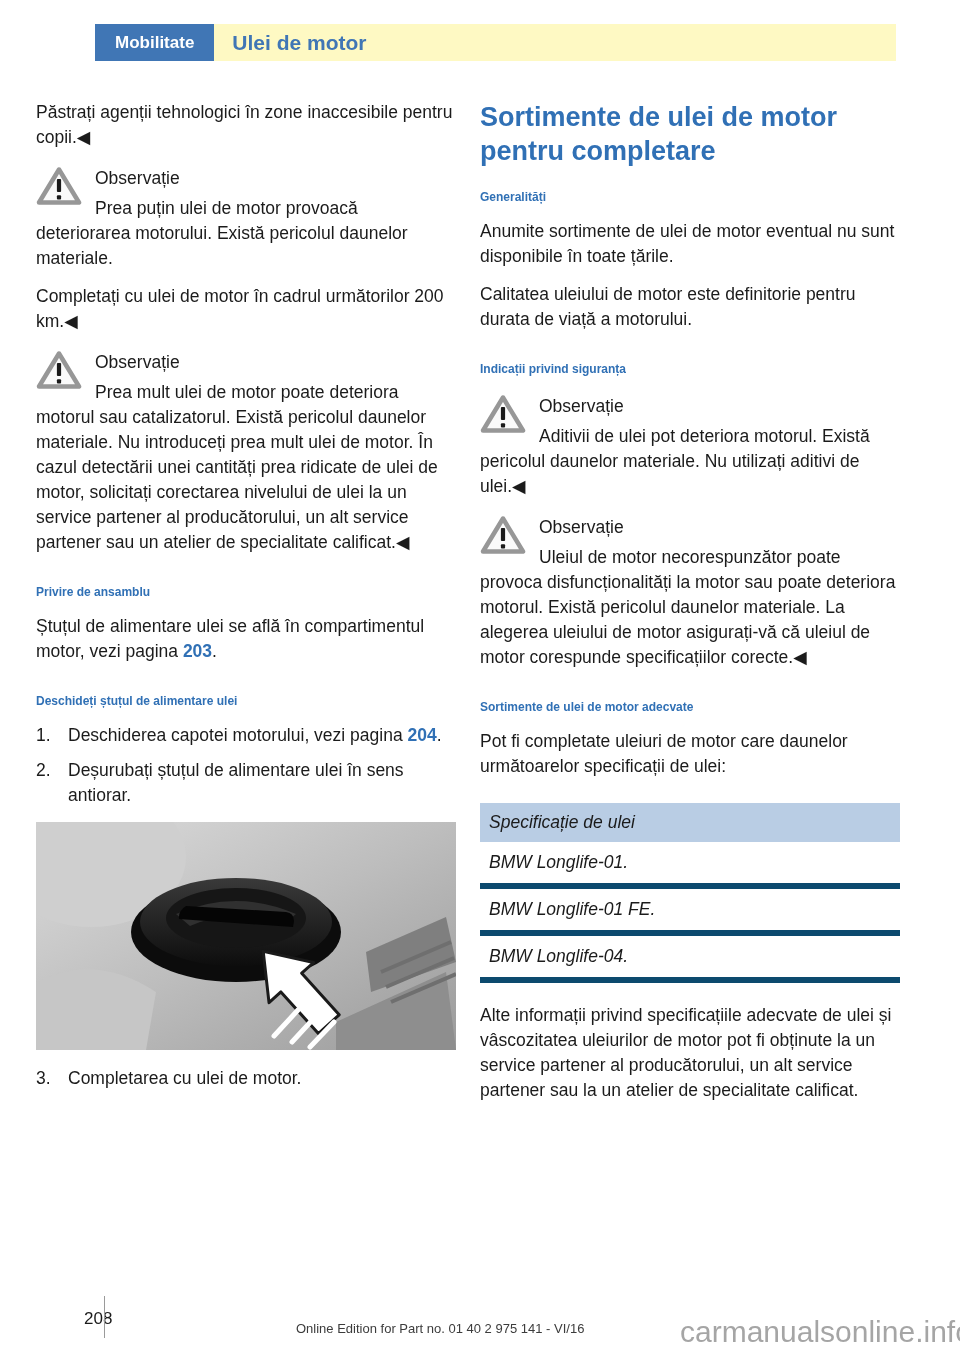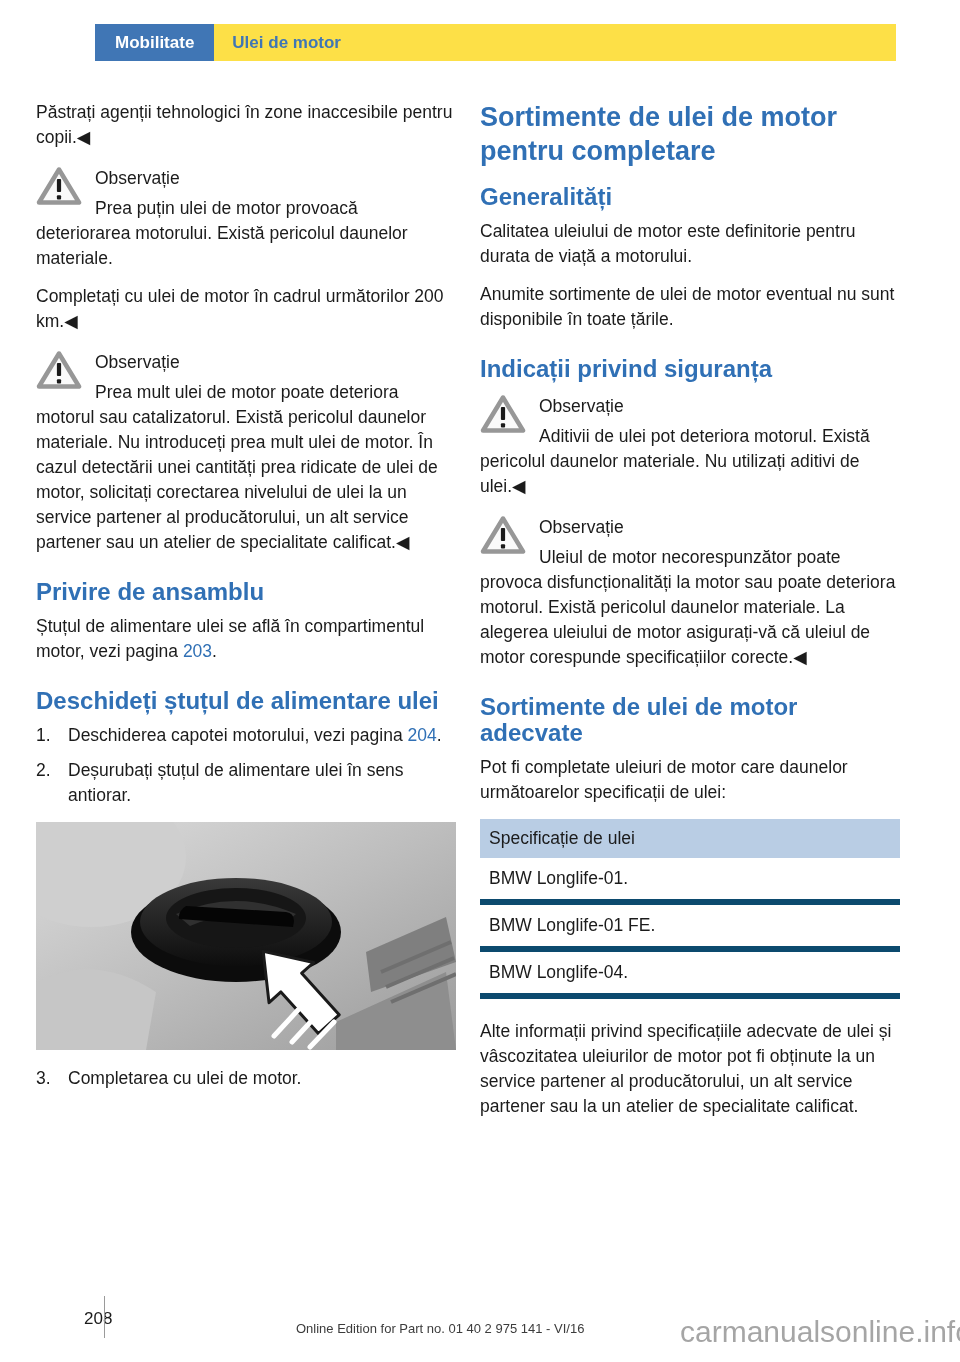--- a/index.html
+++ b/index.html
@@ -1,47 +1,47 @@
 <!DOCTYPE html>
 <html><head>
 <meta charset="utf-8">
 <style>
   * { margin:0; padding:0; box-sizing:border-box; }
   html,body { background:#ffffff; }
   body { font-family:"Liberation Sans", sans-serif; color:#1b1b1b; }
   .page { position:relative; width:960px; height:1362px; background:#fff; overflow:hidden; }
 
   
-  .header { position:absolute; left:95px; top:24px; width:801px; height:37px; display:flex; background:#fde047; }
+  .header { position:absolute; left:95px; top:24px; width:801px; height:37px; display:flex; background:#fef9c3; }
   .tab-active { background:#4076b5; color:#fff; font-weight:bold; font-size:17px; padding:0 20px; display:flex; align-items:center; }
-  .tab-section { color:#4076b5; font-weight:bold; font-size:17px; padding:0 18px; display:flex; align-items:center; }
+  .tab-section { color:#4076b5; font-weight:bold; font-size:21px; padding:0 18px; display:flex; align-items:center; }
 
   
   .columns { position:absolute; left:36px; top:100px; width:864px; display:flex; gap:24px; font-size:17.5px; line-height:25px; }
   .col { width:420px; flex:none; }
 
   p.para { margin-bottom:13px; }
 
   .note { margin:4px 0 13px 0; }
   .note .icon { float:left; width:46px; height:40px; margin:3px 13px 6px 0; }
   .note .ntitle { padding-top:3px; margin-bottom:5px; }
   .note::after { content:""; display:block; clear:both; }
 
   h1.main { color:#3070b5; font-size:27px; line-height:34px; font-weight:bold; margin:0 0 16px 0; }
-  h2.sub { color:#3070b5; font-size:24px; line-height:26px; font-weight:bold; margin:24px 0 9px 0; }
+  h2.sub { color:#3070b5; font-size:12px; line-height:26px; font-weight:bold; margin:24px 0 9px 0; }
   h2.first { margin-top:4px; }
-  .link { color:#3070b5; text-decoration:none; cursor:pointer; }
+  .link { color:#3070b5; text-decoration:none; cursor:pointer;font-weight:bold; }
 
   .oitem { display:flex; margin-bottom:10px; }
   .oitem .num { width:32px; flex:none; }
   .oitem .txt { flex:1; }
 
   .photo { width:420px; height:228px; margin:14px 0 16px 0; display:block; }
 
-  table.spec { width:100%; border-collapse:collapse; margin:14px 0 20px 0; font-size:17.5px; }
+  table.spec { width:100%; border-collapse:collapse; margin:24px 0 20px 0; font-size:17.5px;font-style:italic; }
   .spec th { background:#b9cde4; text-align:left; font-weight:normal; padding:7px 9px; }
   .spec td { padding:8px 9px; border-bottom:6px solid #0c4a6e; }
   .spec tr.last td { border-bottom:3px solid #b3c9e2; }
 
   
   .footer-num { position:absolute; left:84px; top:1309px; font-size:17px; }
   .footer-rule { position:absolute; left:104px; top:1296px; width:1px; height:42px; background:#9a9a9a; }
   .footer-edition { position:absolute; left:296px; top:1321px; font-size:13px; color:#3c3c3c; white-space:nowrap; }
   .watermark { position:absolute; left:680px; top:1315px; font-size:30px; color:rgba(110,110,110,0.62); white-space:nowrap; font-weight:400; }
 </style>
@@ -143,22 +143,22 @@
         <span class="txt">Completarea cu ulei de motor.</span>
       </div>
 
     </div>
 
     <div class="col">
 
       <h1 class="main">Sortimente de ulei de motor pentru completare</h1>
 
       <h2 class="sub first">Generalități</h2>
+      <p class="para">Anumite sortimente de ulei de motor eventual nu sunt disponibile în toate țările.</p>
       <p class="para">Calitatea uleiului de motor este definitorie pentru durata de viață a motorului.</p>
-      <p class="para">Anumite sortimente de ulei de motor eventual nu sunt disponibile în toate țările.</p>
 
       <h2 class="sub">Indicații privind siguranța</h2>
 
       <div class="note">
         <span class="icon">
           <svg viewBox="0 0 46 40" width="46" height="40">
             <path d="M23 3.5 L43 36.5 L3 36.5 Z" fill="#fafafa" stroke="#979797" stroke-width="4.5" stroke-linejoin="round"></path>
             <rect x="20.9" y="13" width="4.2" height="13" rx="1" fill="#1a1a1a"></rect>
             <rect x="20.9" y="29.3" width="4.2" height="4.2" rx="1" fill="#1a1a1a"></rect>
           </svg>

